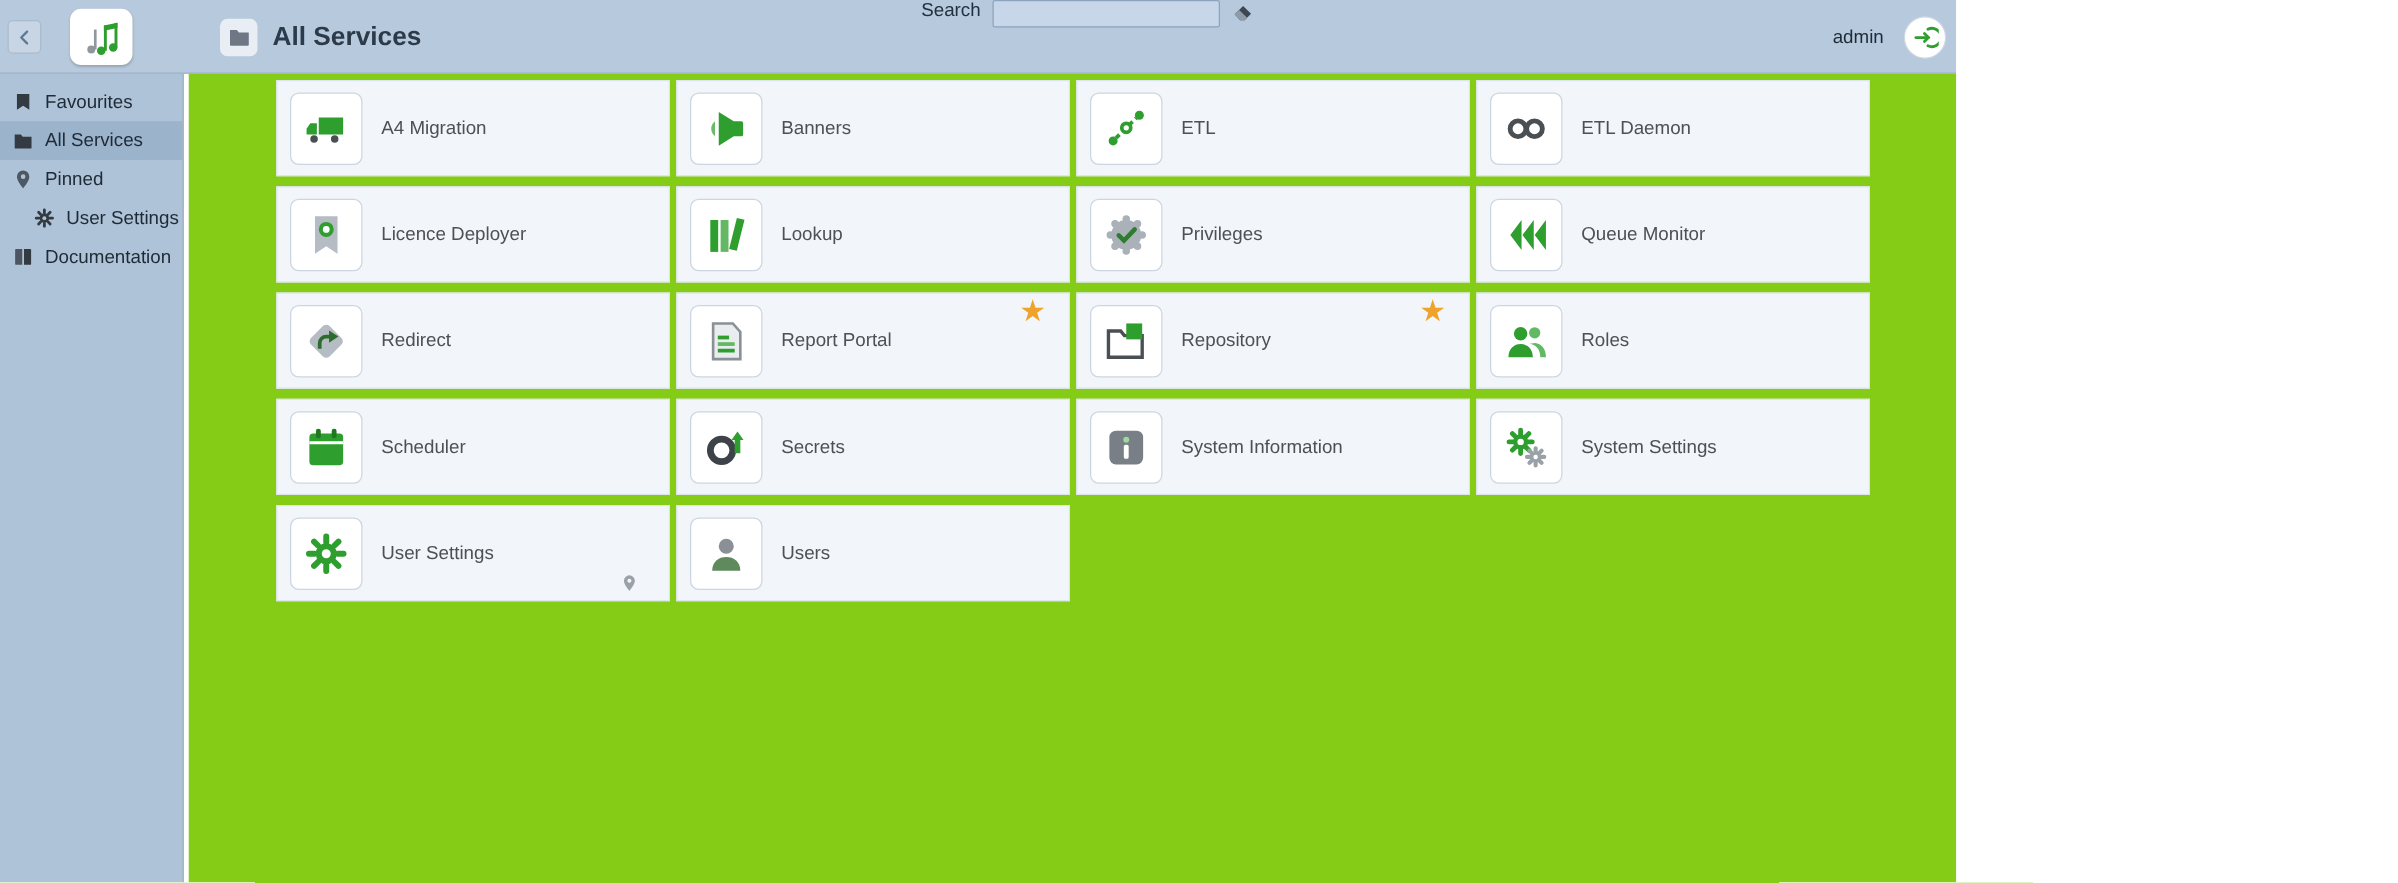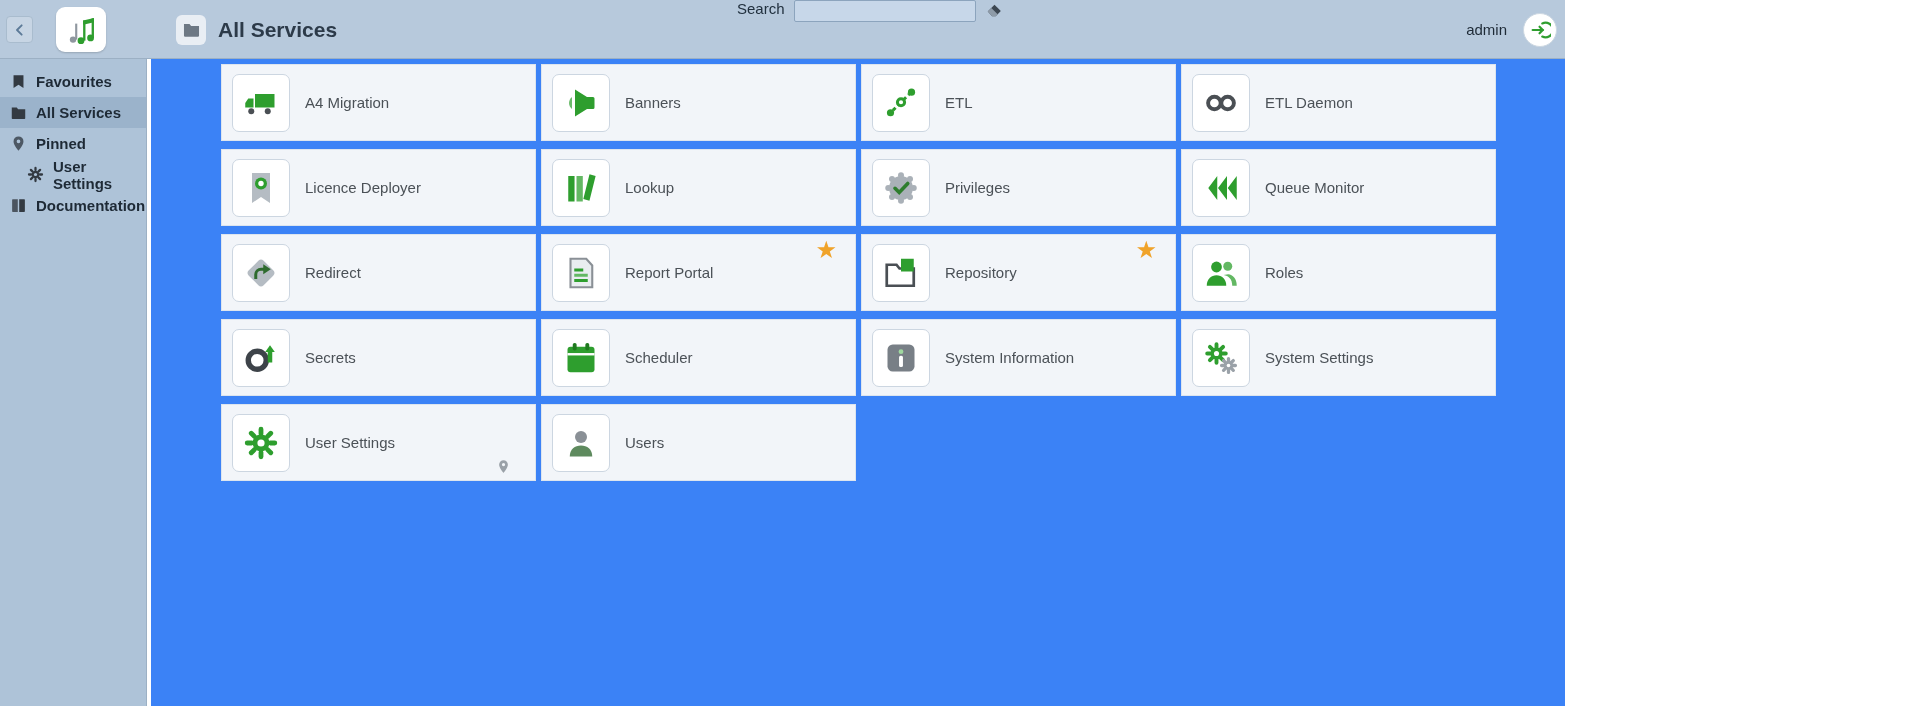--- a/index.html
+++ b/index.html
@@ -28,30 +28,30 @@
   .eraser { cursor:pointer; display:flex; }
   .eraser svg { width:19px; height:19px; }
   .hdr-right { position:absolute; right:0; top:0; height:59px; display:flex; align-items:center;
                gap:16px; padding-right:8px; font-size:15px; color:#1e2a36; }
   .logout { width:34px; height:34px; border-radius:50%; background:#ffffff; border:1px solid #cdd8e2;
             display:flex; align-items:center; justify-content:center; padding:0; cursor:pointer; }
   .logout svg { width:22px; height:22px; }
 
   
   .sidebar { position:absolute; top:59px; left:0; width:147px; bottom:0; background:#aec3d8;
-             border-right:1px solid #9cb0c4; box-sizing:border-box; padding-top:7px;font-weight:bold; }
+             border-right:1px solid #9cb0c4; box-sizing:border-box; padding-top:7px; }
   .sb-item { height:31px; display:flex; align-items:center; gap:9px; padding-left:10px;
              font-size:15px; color:#1e2a36; cursor:pointer; }
   .sb-item.active { background:#9bb3cb; }
   .sb-item.indent { padding-left:27px; }
   .sb-ico { display:flex; }
   .sb-ico svg { width:17px; height:17px; display:block; }
 
   
-  main { position:absolute; top:59px; left:151px; right:0; bottom:0; background:#3b82f6;
+  main { position:absolute; top:59px; left:151px; right:0; bottom:0; background:#84cc16;
          padding:5px 0 0 70px; box-sizing:border-box; overflow:hidden; }
   .grid { display:grid; grid-template-columns:repeat(4,315px); gap:8px 5px; }
   .card { position:relative; height:77px; background:#f2f5f9; border:1px solid #dde5ee;
           box-sizing:border-box; display:flex; align-items:center; padding-left:10px; cursor:pointer; }
   .icon-box { width:56px; height:56px; background:#ffffff; border:1px solid #ccd6e1; border-radius:7px;
               display:flex; align-items:center; justify-content:center; flex:0 0 auto; }
   .icon-box svg { width:36px; height:36px; display:block; }
   .card-label { margin-left:15px; font-size:15px; color:#4b5157; }
   .star { position:absolute; top:3px; right:18px; font-size:24px; color:#f0a32a; line-height:1; display:none; }
   .pin-badge { position:absolute; bottom:6px; right:24px; display:none; }
@@ -360,42 +360,42 @@
             </span>
           </span>
     <span class="card-label">Roles</span>
 
   </div>
 
   <div class="card">
     <span class="icon-box">
             <span class="svc-ico" style="display:flex;">
               <svg viewBox="0 0 24 24">
-                <circle cx="9.5" cy="13.5" r="6" fill="none" stroke="#3d4349" stroke-width="3.6"></circle>
-                <path d="M18 15V7.5" stroke="#2e9e2e" stroke-width="3"></path>
-                <path d="M18 3.5l-3.2 4.5h6.4z" fill="#2e9e2e"></path>
-              </svg>
-            </span>
-          </span>
-    <span class="card-label">Secrets</span>
-
-  </div>
-
-  <div class="card">
-    <span class="icon-box">
-            <span class="svc-ico" style="display:flex;">
-              <svg viewBox="0 0 24 24">
                 <rect x="3" y="4.5" width="18" height="17" rx="2" fill="#2e9e2e"></rect>
                 <path d="M3 9.5h18" stroke="#fff" stroke-width="1.6"></path>
                 <rect x="6.5" y="2" width="2.6" height="5" rx="1.2" fill="#1f7a1f"></rect>
                 <rect x="14.9" y="2" width="2.6" height="5" rx="1.2" fill="#1f7a1f"></rect>
               </svg>
             </span>
           </span>
     <span class="card-label">Scheduler</span>
+
+  </div>
+
+  <div class="card">
+    <span class="icon-box">
+            <span class="svc-ico" style="display:flex;">
+              <svg viewBox="0 0 24 24">
+                <circle cx="9.5" cy="13.5" r="6" fill="none" stroke="#3d4349" stroke-width="3.6"></circle>
+                <path d="M18 15V7.5" stroke="#2e9e2e" stroke-width="3"></path>
+                <path d="M18 3.5l-3.2 4.5h6.4z" fill="#2e9e2e"></path>
+              </svg>
+            </span>
+          </span>
+    <span class="card-label">Secrets</span>
 
   </div>
 
   <div class="card">
     <span class="icon-box">
             <span class="svc-ico" style="display:flex;">
               <svg viewBox="0 0 24 24">
                 <rect x="3" y="3" width="18" height="18" rx="3.5" fill="#787f86"></rect>
                 <circle cx="12" cy="7.8" r="1.6" fill="#9fd89f"></circle>
                 <rect x="10.7" y="10.5" width="2.6" height="7.5" rx="1" fill="#fff"></rect>

